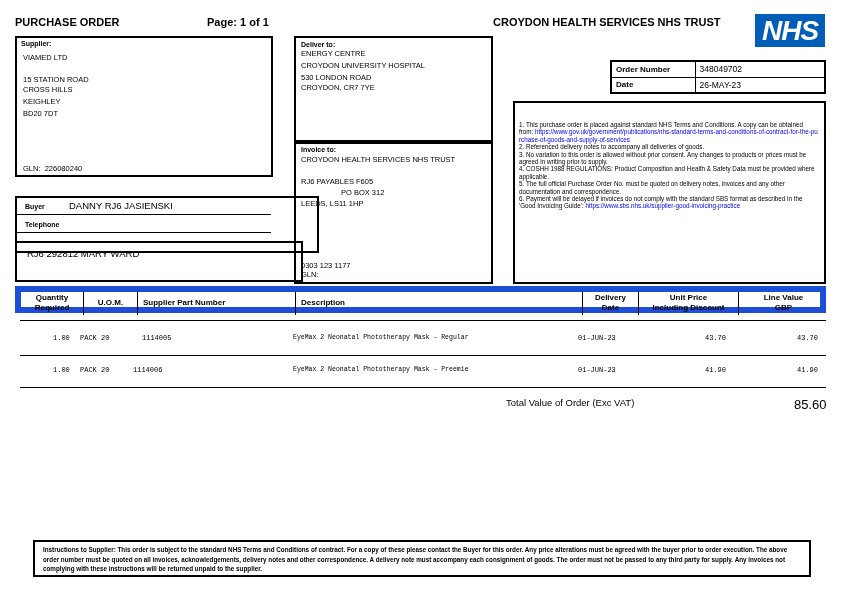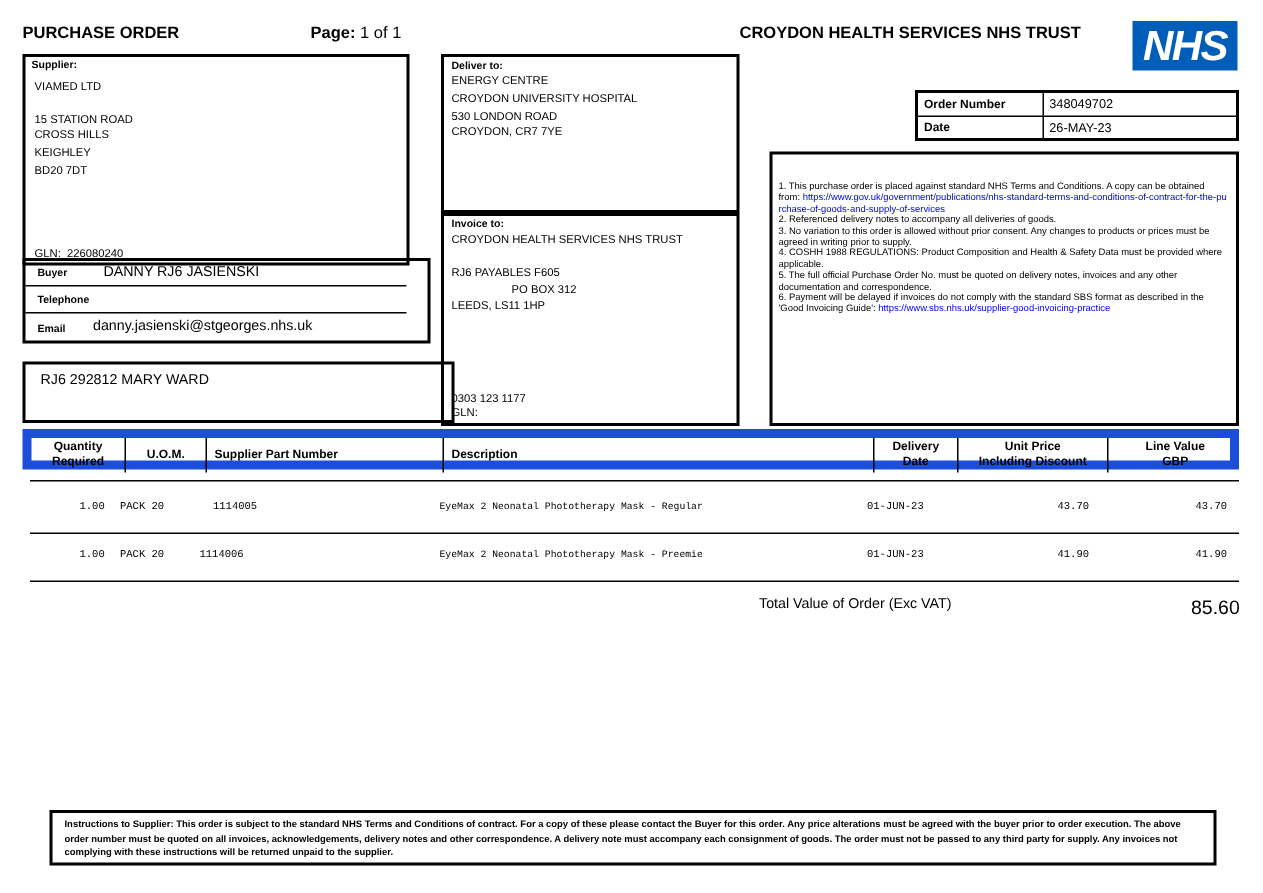--- a/index.html
+++ b/index.html
@@ -23,49 +23,45 @@
   .th-cell { position: absolute; font-size: 8px; font-weight: bold; text-align: center; line-height: 10px; }
   .vline { position: absolute; width: 1px; background: #000; }
   .hrule { position: absolute; height: 1px; background: #000; }
 </style>
 </head>
 <body>
 
 <div class="abs hdr-title" style="left:15px;top:16px;">PURCHASE ORDER</div>
 <div class="abs hdr-title" style="left:207px;top:16px;">
   <span>Page:</span>
-  <span style="font-weight:normal">1 of 1</span>
+  <span style="font-weight:bold">1 of 1</span>
 </div>
 <div class="abs hdr-title" style="left:493px;top:16px;">CROYDON HEALTH SERVICES NHS TRUST</div>
 <div class="nhs-logo">NHS</div>
 
 <div class="box" style="left:15px;top:36px;width:258px;height:141px;">
   <div class="abs lbl" style="left:4px;top:2px;">Supplier:</div>
   <div class="abs txt" style="left:6px;top:15px;">VIAMED LTD</div>
   <div class="abs txt" style="left:6px;top:37px;">15 STATION ROAD</div>
   <div class="abs txt" style="left:6px;top:47px;">CROSS HILLS</div>
   <div class="abs txt" style="left:6px;top:59px;">KEIGHLEY</div>
   <div class="abs txt" style="left:6px;top:71px;">BD20 7DT</div>
   <div class="abs txt" style="left:6px;top:126px;">
     <span>GLN:</span>&nbsp;&nbsp;<span>226080240</span>
   </div>
 </div>
 
-<div class="box" style="left:15px;top:172px;width:272px;height:57px;">
+<div class="box" style="left:15px;top:196px;width:304px;height:57px;">
   <div class="abs" style="left:0;top:0;width:254px;height:17px;border-bottom:1px solid #000;">
     <span class="abs lbl" style="left:8px;top:5px;">Buyer</span>
     <span class="abs" style="left:52px;top:2px;font-size:9.5px;">DANNY RJ6 JASIENSKI</span>
   </div>
   <div class="abs" style="left:0;top:18px;width:254px;height:17px;border-bottom:1px solid #000;">
     <span class="abs lbl" style="left:8px;top:5px;">Telephone</span>
     <span class="abs" style="left:52px;top:2px;font-size:9.5px;"></span>
-  </div>
-  <div class="abs" style="left:0;top:36px;width:254px;height:17px;">
-    <span class="abs lbl" style="left:8px;top:6px;">Email</span>
-    <span class="abs" style="left:45px;top:2px;font-size:9.5px;">danny.jasienski@stgeorges.nhs.uk</span>
   </div>
 </div>
 
 <div class="box" style="left:15px;top:241px;width:288px;height:41px;">
   <div class="abs" style="left:10px;top:5px;font-size:9.5px;">RJ6 292812 MARY WARD</div>
 </div>
 
 <div class="box" style="left:294px;top:36px;width:199px;height:106px;">
   <div class="abs lbl" style="left:5px;top:3px;">Deliver to:</div>
   <div class="abs txt" style="left:5px;top:11px;">ENERGY CENTRE</div>

